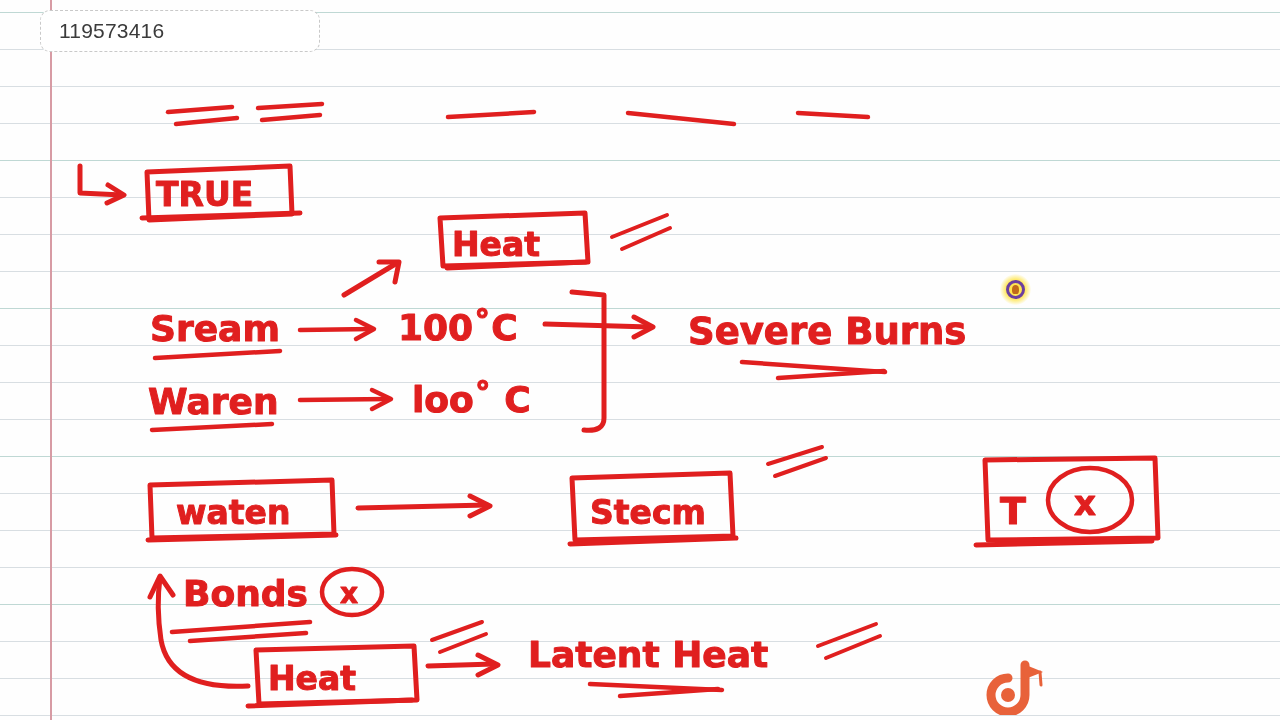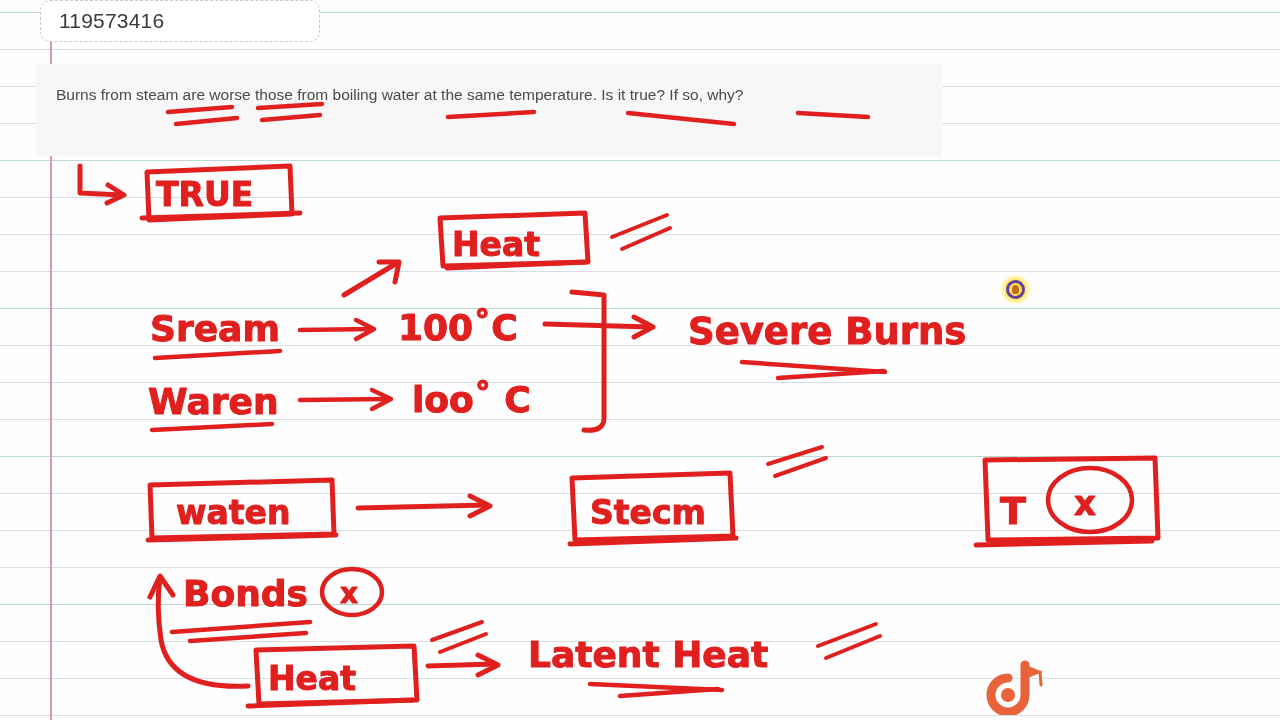--- a/index.html
+++ b/index.html
@@ -22,21 +22,21 @@
     position:absolute; left:0; width:1280px; height:1px;
     background:#d8dee2;
   }
   .rule.teal { background:#bfd8d4; }
   .margin-line {
     position:absolute; top:0; left:50px; width:1.5px; height:720px;
     background:#d79ba4;
   }
   
   .id-chip {
-    position:absolute; left:40px; top:0;
+    position:absolute; left:40px; top:10px;
     width:280px; height:42px;
     border:1px dashed #c9c9c9;
     border-radius:10px;
     background:#ffffff;
     display:flex; align-items:center;
     padding-left:18px;
     font-size:21px; color:#3b3b3b;
     letter-spacing:.2px;
     z-index:6;
   }
@@ -126,23 +126,20 @@
       <div class="rule" style="top: 641px;"></div>
       <div class="rule" style="top: 678px;"></div>
       <div class="rule" style="top: 715px;"></div>
     </div>
   <div class="margin-line" style="left: 50px;"></div>
 
   <div class="id-chip">
     <span>119573416</span>
   </div>
 
-  <div class="q-panel">
-    <div class="q-text">Burns from steam are worse those from boiling water at the same temperature. Is it true? If so, why?</div>
-  </div>
 
   <svg class="ink" viewBox="0 0 1280 720">
     <g fill="none" stroke="#e01f1f" stroke-linecap="round" stroke-linejoin="round">
 
       <g stroke-width="4.5">
         <path d="M168 112 L232 107"></path>
         <path d="M176 124 L237 118"></path>
         <path d="M258 108 L322 104"></path>
         <path d="M262 120 L320 115"></path>
         <path d="M448 117 L534 112"></path>

